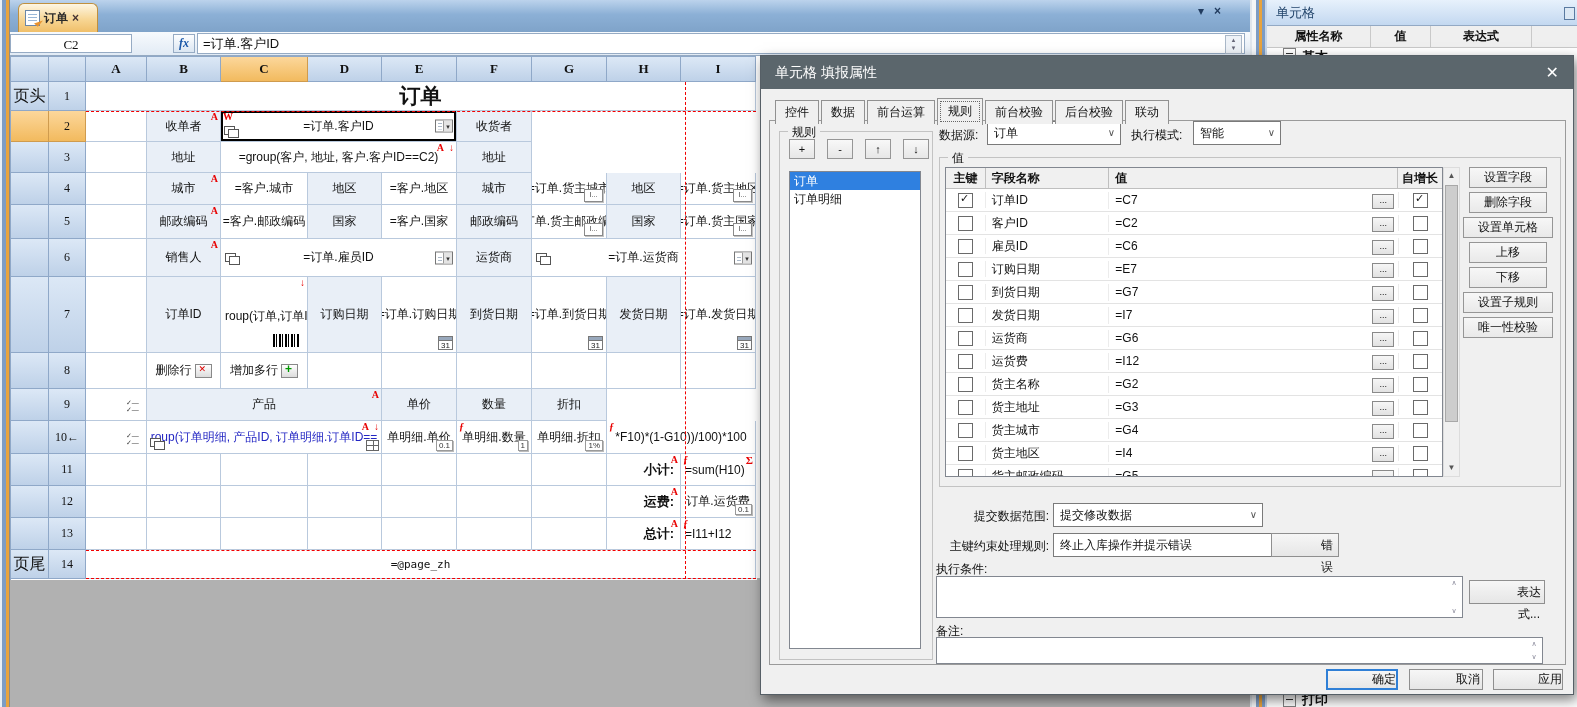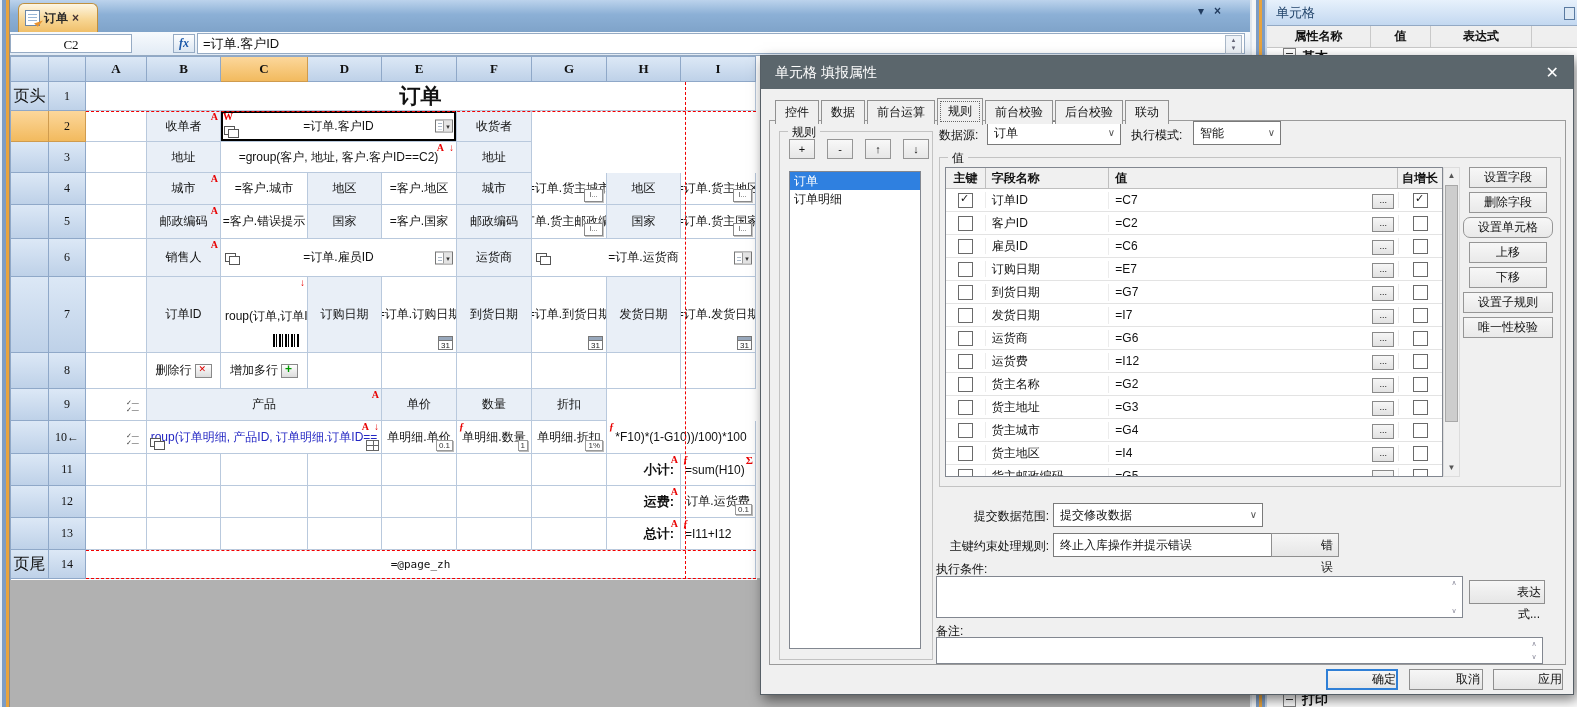--- a/index.html
+++ b/index.html
@@ -259,21 +259,21 @@
     <div class="cell w" style="grid-area:5/11">
       <span>=订单.货主地区</span>
       <span class="ic-inp pos-br"><u>I...</u></span>
     </div>
 
     <div class="cell lab" style="grid-area:6/4">
       <span>邮政编码</span>
       <i class="mk tr">A</i>
     </div>
     <div class="cell w" style="grid-area:6/5">
-        <span>=客户.错误提示</span>
+        <span>=客户.邮政编码</span>
       </div>
     <div class="cell lab" style="grid-area:6/6">
         <span>国家</span>
       </div>
     <div class="cell w" style="grid-area:6/7">
         <span>=客户.国家</span>
       </div>
     <div class="cell lab" style="grid-area:6/8">
         <span>邮政编码</span>
       </div>
@@ -692,20 +692,20 @@
     <div class="dlabel" style="left:175px;top:567px">备注:</div>
     <div class="ta" style="left:175px;top:581px;width:607px;height:27px">
         <span class="tsc"></span>
       </div>
 
     <div class="btn ok" style="left:565px;top:613px;width:72px">确定</div>
     <div class="btn" style="left:648px;top:613px;width:74px">取消</div>
     <div class="btn" style="left:732px;top:613px;width:70px">应用</div>
   <div class="sbtn" style="width: 78px; left: 708px; top: 111px;">设置字段</div>
       <div class="sbtn" style="width: 78px; left: 708px; top: 136px;">删除字段</div>
-      <div class="sbtn" style="width: 90px; left: 702px; top: 161px; border-radius: 7px;">设置单元格</div>
+      <div class="sbtn" style="width: 90px; left: 702px; top: 161px;">设置单元格</div>
       <div class="sbtn" style="width: 78px; left: 708px; top: 186px;">上移</div>
       <div class="sbtn" style="width: 78px; left: 708px; top: 211px;">下移</div>
       <div class="sbtn" style="width: 90px; left: 702px; top: 236px;">设置子规则</div>
       <div class="sbtn" style="width: 90px; left: 702px; top: 261px;">唯一性校验</div>
     </div>
 
 </div>
 
 </body></html>

